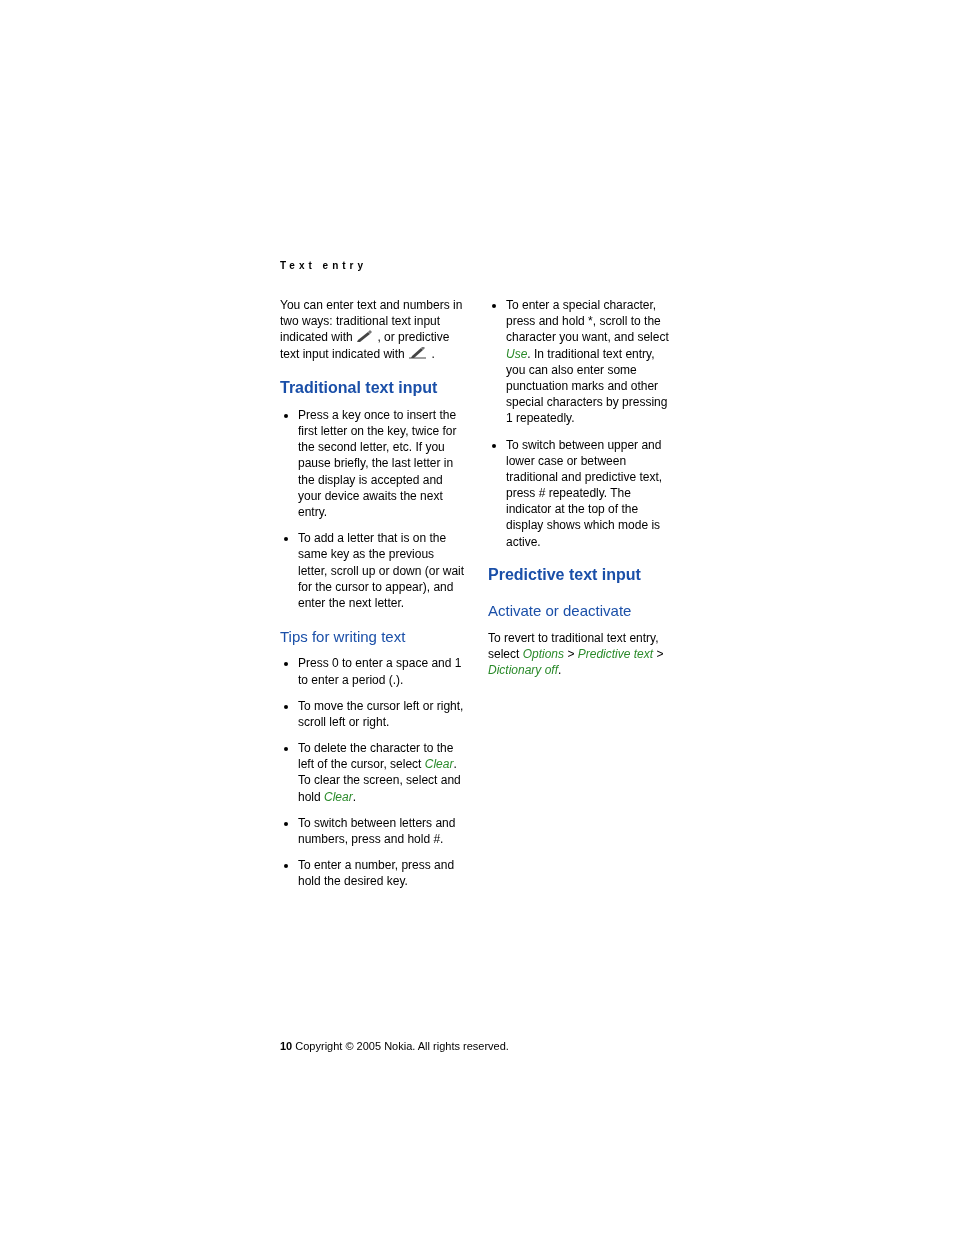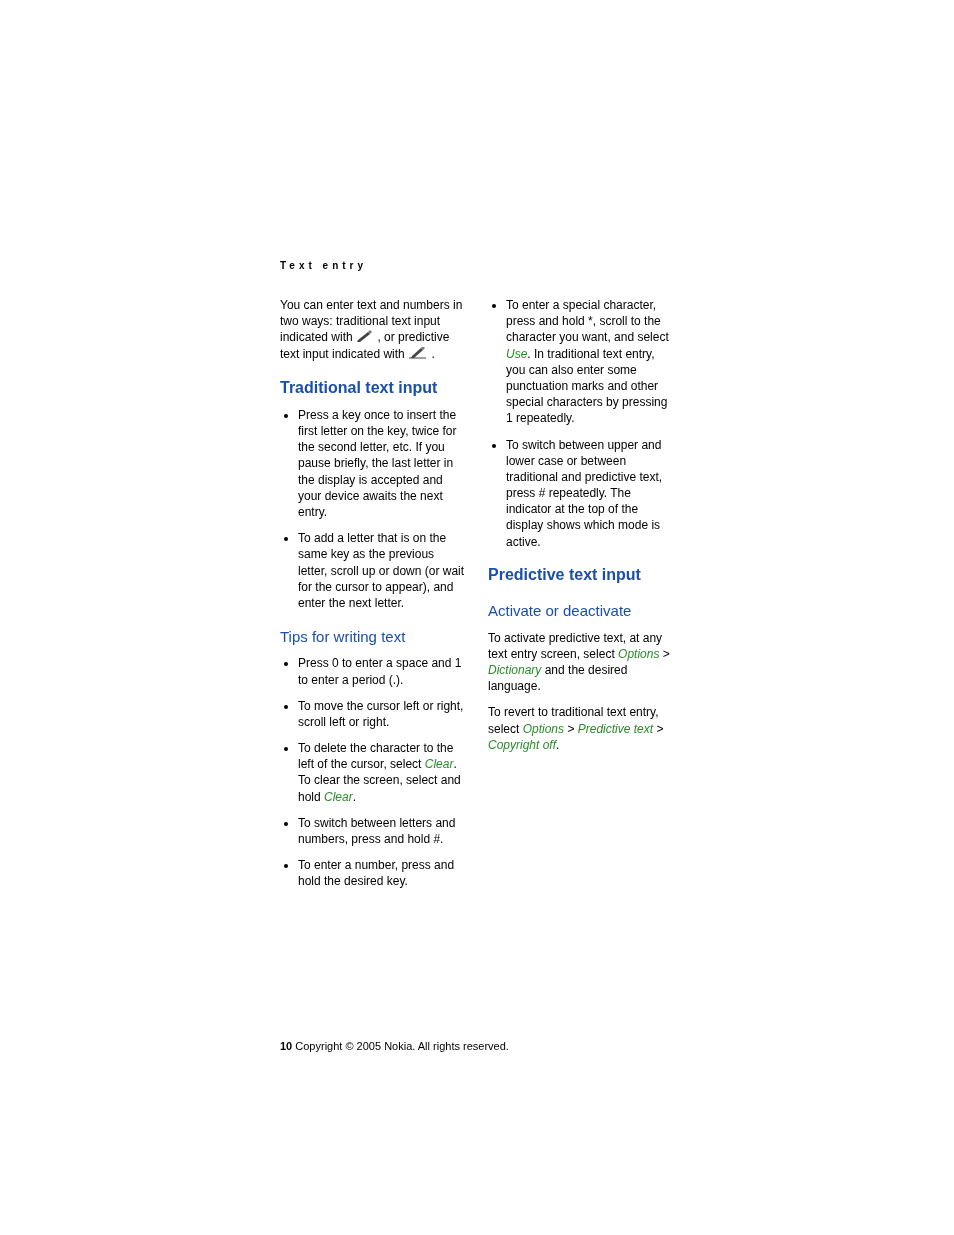--- a/index.html
+++ b/index.html
@@ -115,24 +115,21 @@
         <li>
           <span>To enter a special character, press and hold *, scroll to the character you want, and select </span><span class="green">Use</span><span>. In traditional text entry, you can also enter some punctuation marks and other special characters by pressing 1 repeatedly.</span>
         </li>
         <li>To switch between upper and lower case or between traditional and predictive text, press # repeatedly. The indicator at the top of the display shows which mode is active.</li>
       </ul>
 
       <div class="section-h">Predictive text input</div>
 
       <div class="sub-h">Activate or deactivate</div>
       <p>
-        <span>To activate predictive text, at any text entry screen, select </span><span class="green">Options</span><span> &gt; </span><span class="green">Dictionary</span><span> and the desired language.</span>
-      </p>
-      <p>
-        <span>To revert to traditional text entry, select </span><span class="green">Options</span><span> &gt; </span><span class="green">Predictive text</span><span> &gt; </span><span class="green">Copyright off</span><span>.</span>
+        <span>To revert to traditional text entry, select </span><span class="green">Options</span><span> &gt; </span><span class="green">Predictive text</span><span> &gt; </span><span class="green">Dictionary off</span><span>.</span>
       </p>
     </div>
   </div>
 </div>
 
 <div class="footer">
   <span class="page-num">10</span>
   <span class="copyright">Copyright © 2005 Nokia. All rights reserved.</span>
 </div>
 

